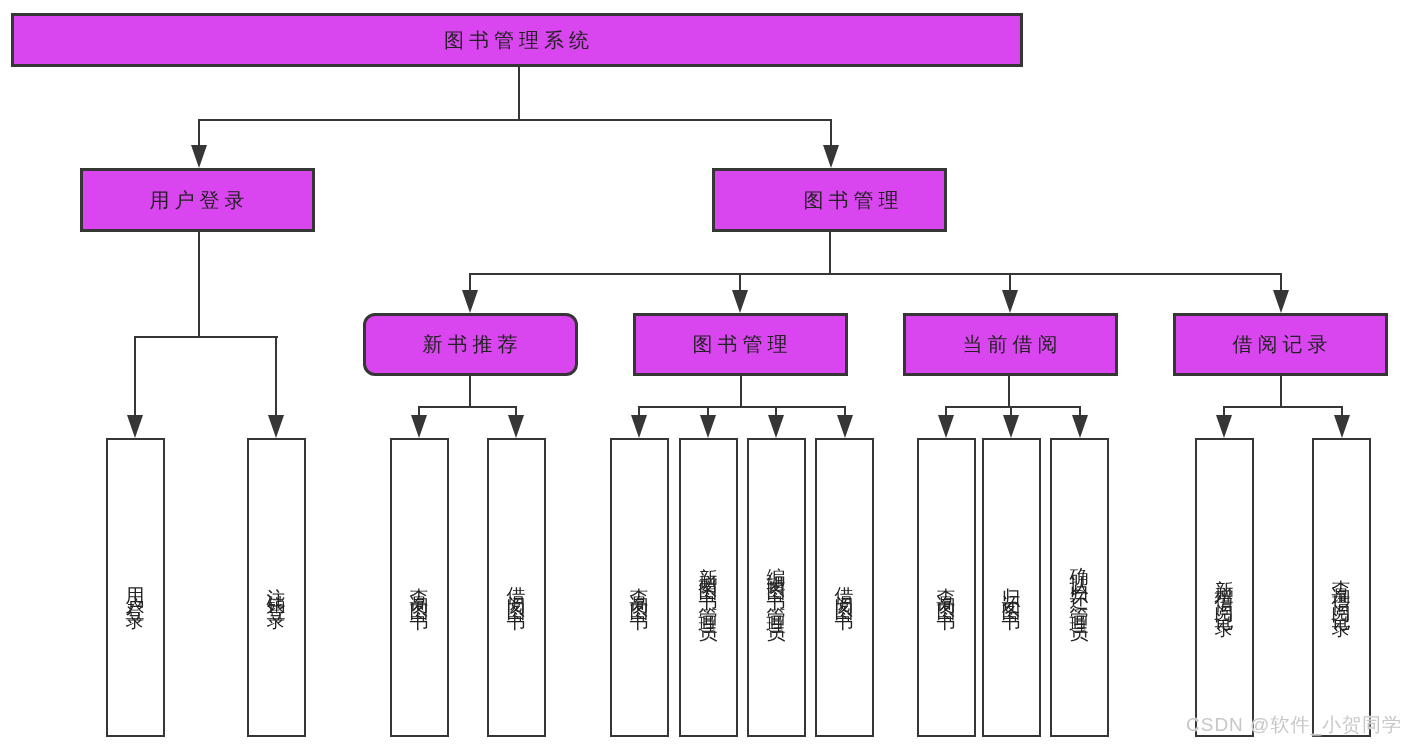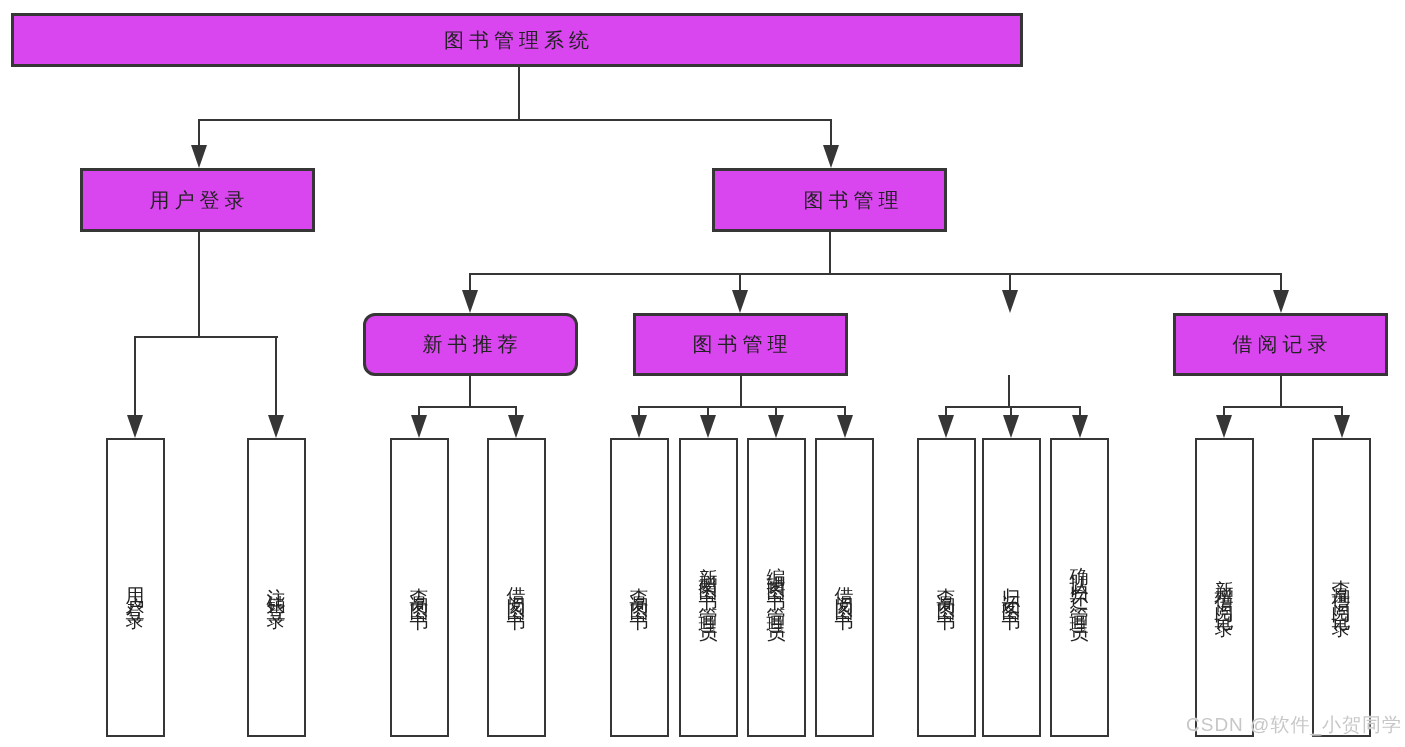--- a/index.html
+++ b/index.html
@@ -93,20 +93,23 @@
   <div class="ar" style="left:739px;top:273px;height:17px;"></div>
   <div class="ar" style="left:1009px;top:273px;height:17px;"></div>
   <div class="ar" style="left:1280px;top:273px;height:17px;"></div>
 
   <div class="box" style="left:363px;top:313px;width:215px;height:63px;border-radius:12px;">
     <span class="lbl">新书推荐</span>
   </div>
   <div class="box" style="left:633px;top:313px;width:215px;height:63px;">
     <span class="lbl">图书管理</span>
   </div>
+  <div class="box" style="left:903px;top:313px;width:215px;height:63px;">
+    <span class="lbl">当前借阅</span>
+  </div>
   <div class="box" style="left:1173px;top:313px;width:215px;height:63px;">
     <span class="lbl">借阅记录</span>
   </div>
 
   <div class="vl" style="left:469px;top:375px;height:32px;"></div>
   <div class="hl" style="left:418px;top:406px;width:99px;"></div>
   <div class="ar" style="left:418px;top:406px;height:9px;"></div>
   <div class="ar" style="left:515px;top:406px;height:9px;"></div>
 
   <div class="vl" style="left:740px;top:375px;height:32px;"></div>

